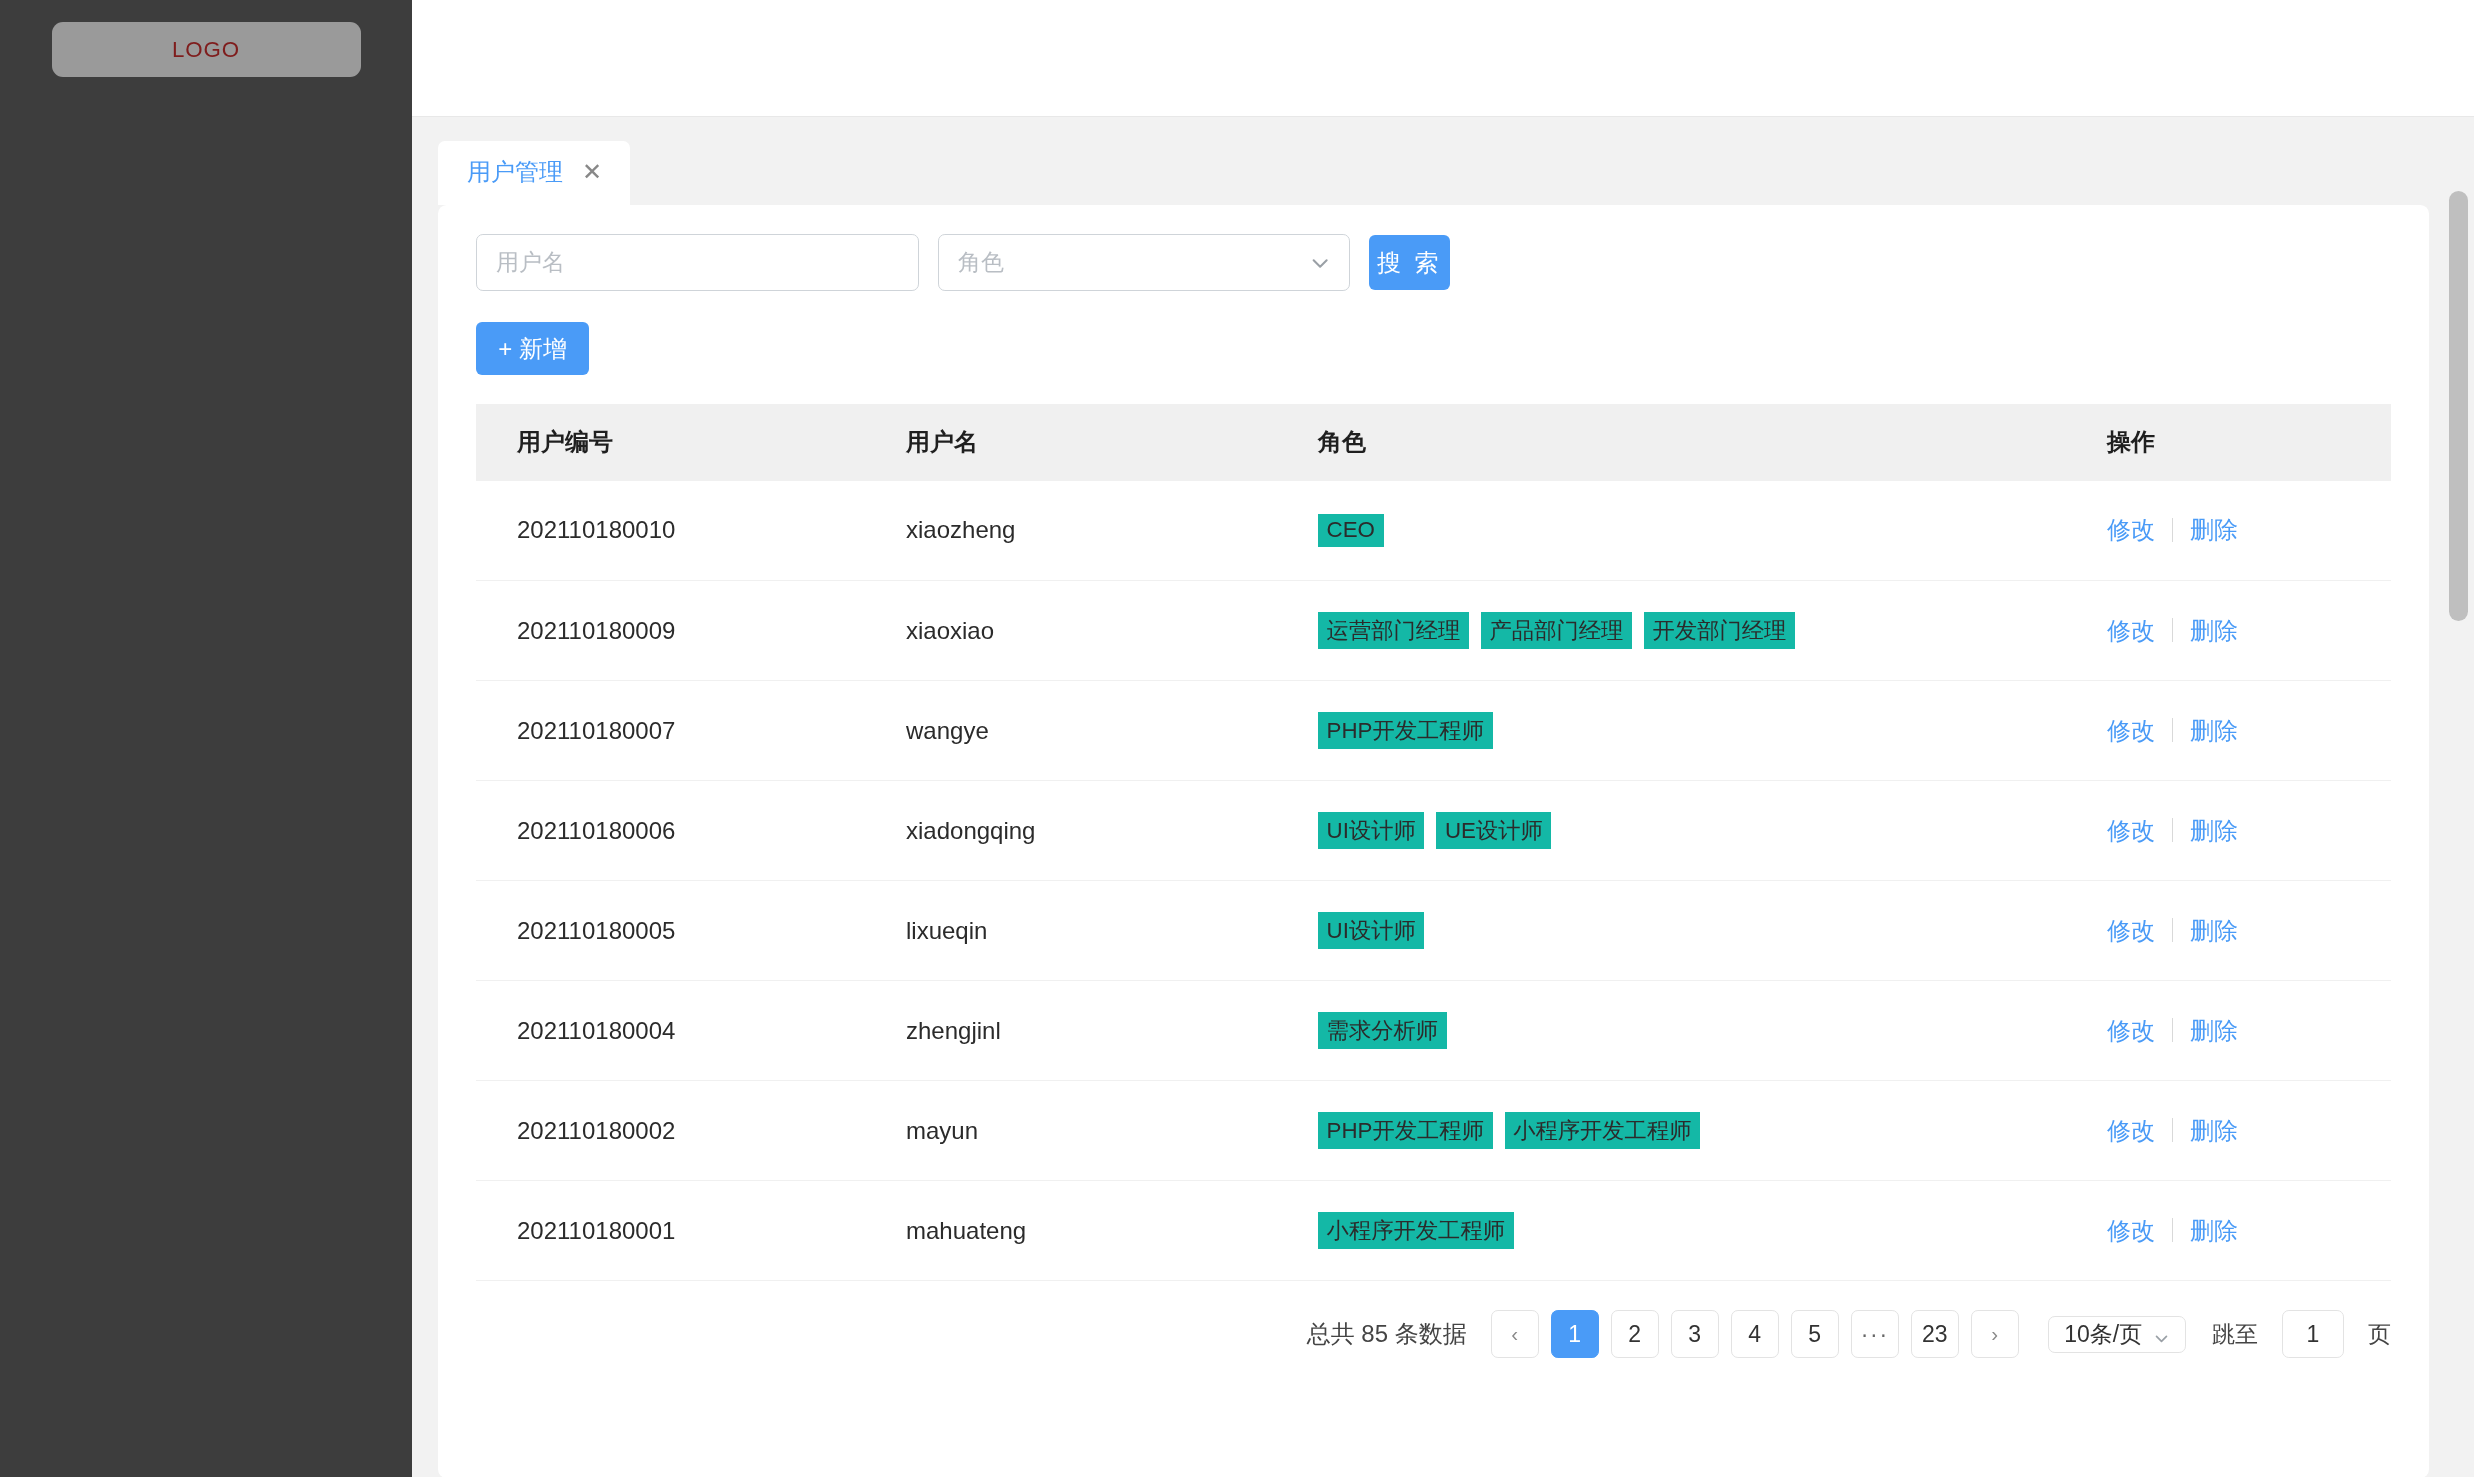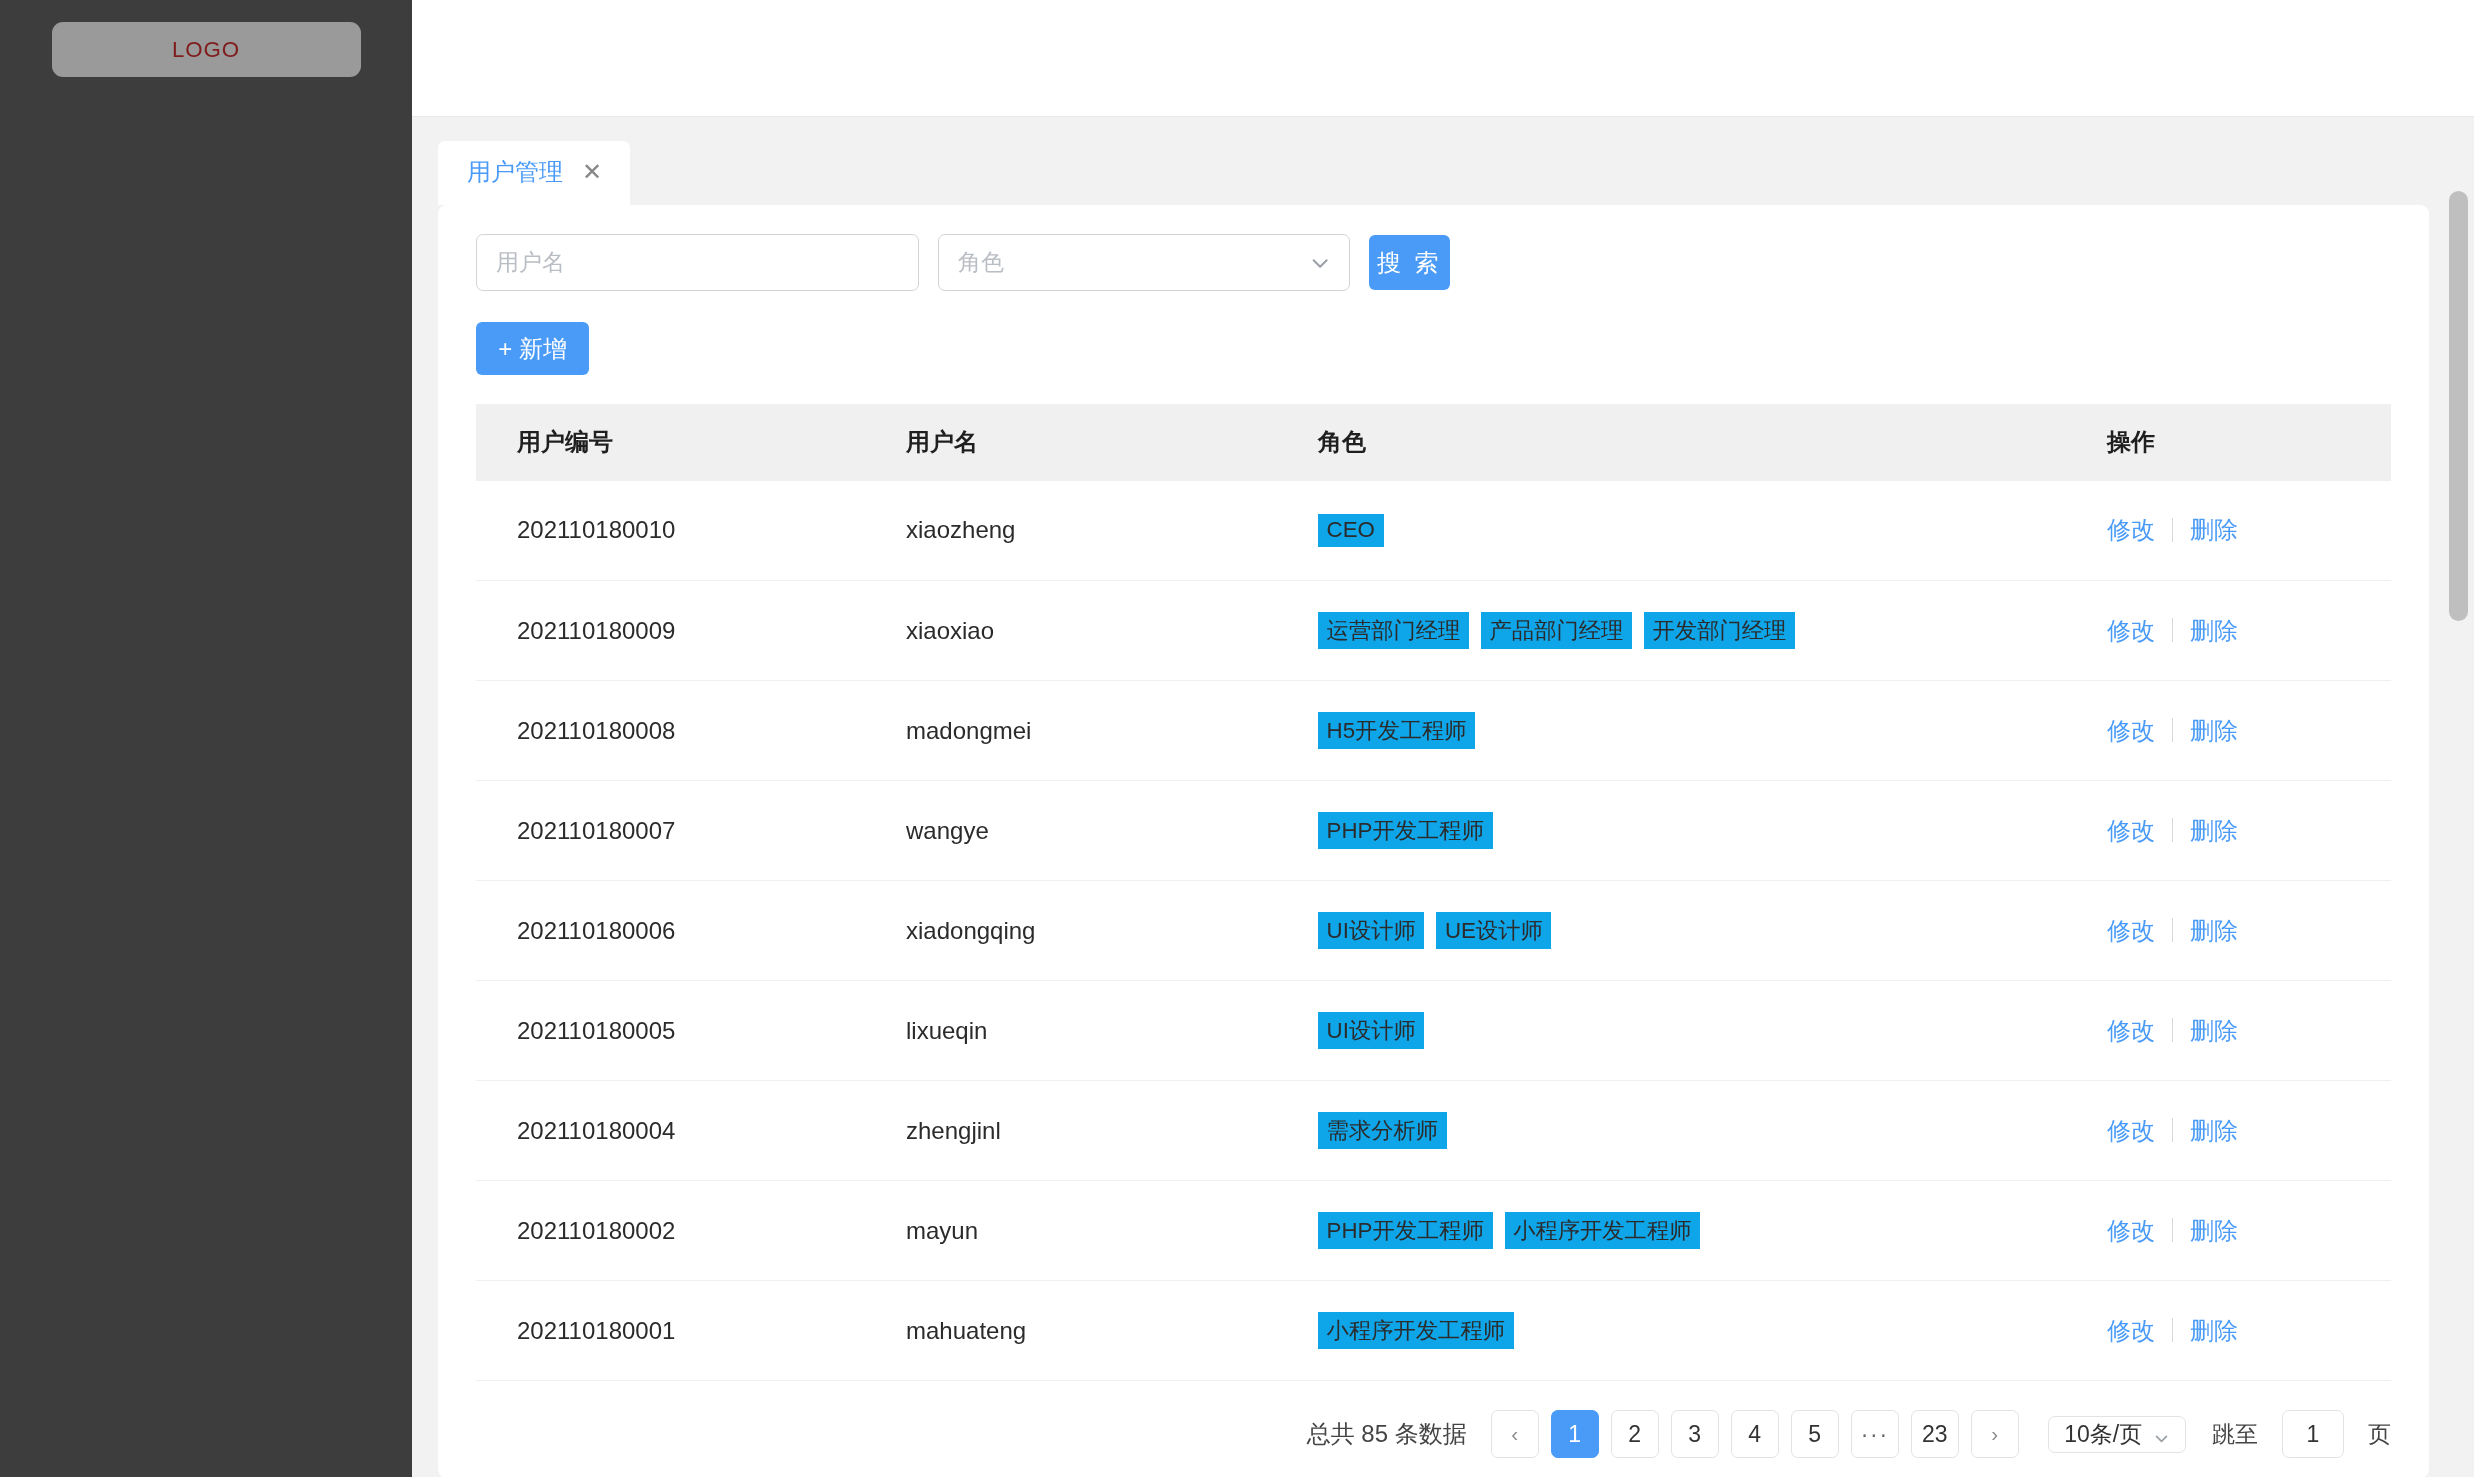--- a/index.html
+++ b/index.html
@@ -122,21 +122,21 @@
     border-bottom: 0.9px solid #f0f0f0;
     height: 100px;
   }
   .col-id { width: 430px; }
   .col-name { width: 412px; }
   .col-role { width: auto; }
   .col-op { width: 284px; }
 
   .tag {
     display: inline-block;
-    background: #0ea5e9; color: #2b2b2b;
+    background: #14b8a6; color: #2b2b2b;
     font-size: 22.3px; padding: 3.4px 8.6px;
     margin-right: 12px; white-space: nowrap;
   }
   .op-link { color: #4a9bf7; font-size: 24px; cursor: pointer; }
   .op-sep {
     display: inline-block; width: 0.9px; height: 24px;
     background: #d9d9d9; margin: 0 17px;
     vertical-align: -3.4px;
   }
 
@@ -243,26 +243,20 @@
               <td><span class="tag">CEO</span></td>
               <td><span class="op-link">修改</span><span class="op-sep"></span><span class="op-link">删除</span></td>
             </tr>
             <tr>
               <td>202110180009</td>
               <td>xiaoxiao</td>
               <td><span class="tag">运营部门经理</span><span class="tag">产品部门经理</span><span class="tag">开发部门经理</span></td>
               <td><span class="op-link">修改</span><span class="op-sep"></span><span class="op-link">删除</span></td>
             </tr>
             <tr>
-              <td>202110180008</td>
-              <td>madongmei</td>
-              <td><span class="tag">H5开发工程师</span></td>
-              <td><span class="op-link">修改</span><span class="op-sep"></span><span class="op-link">删除</span></td>
-            </tr>
-            <tr>
               <td>202110180007</td>
               <td>wangye</td>
               <td><span class="tag">PHP开发工程师</span></td>
               <td><span class="op-link">修改</span><span class="op-sep"></span><span class="op-link">删除</span></td>
             </tr>
             <tr>
               <td>202110180006</td>
               <td>xiadongqing</td>
               <td><span class="tag">UI设计师</span><span class="tag">UE设计师</span></td>
               <td><span class="op-link">修改</span><span class="op-sep"></span><span class="op-link">删除</span></td>

